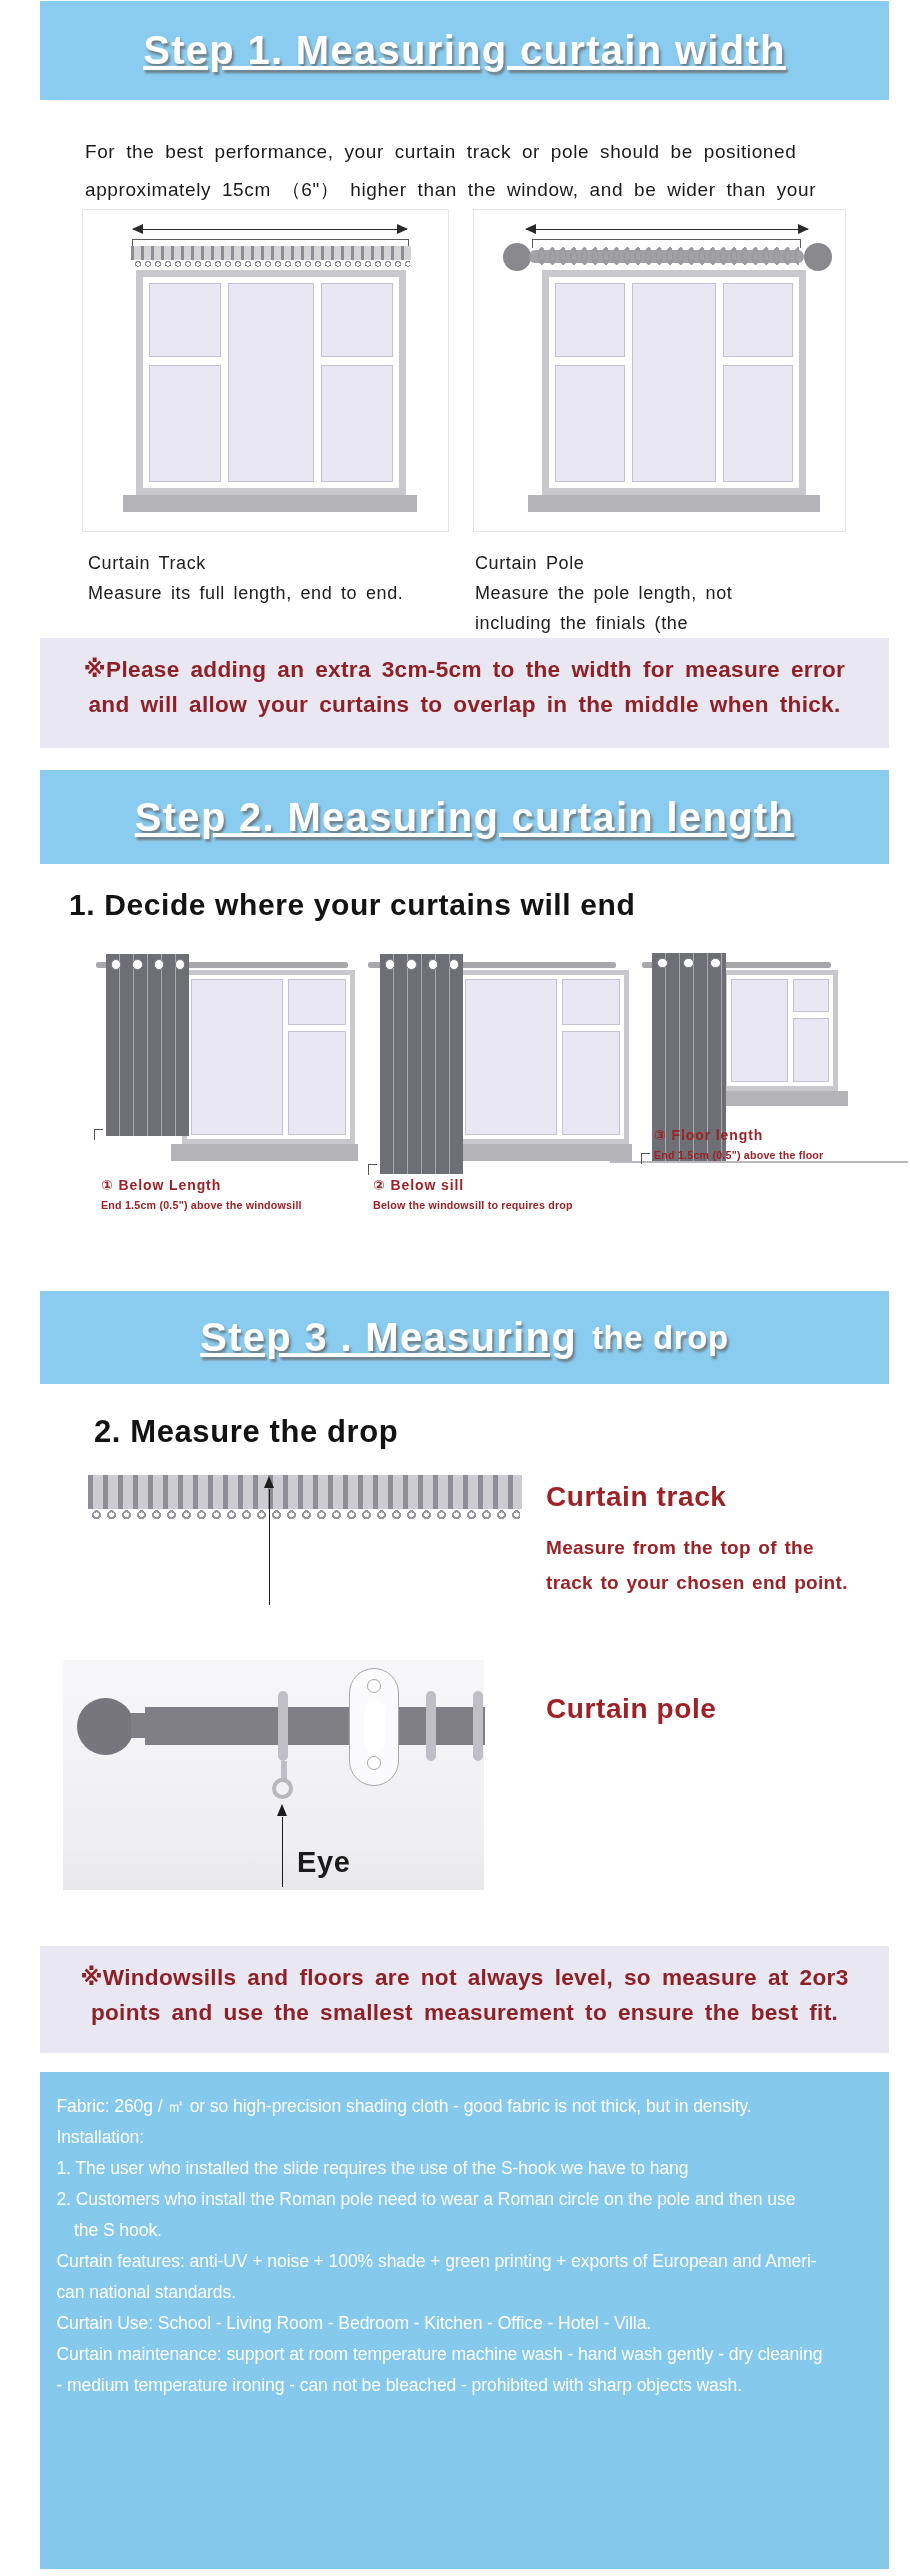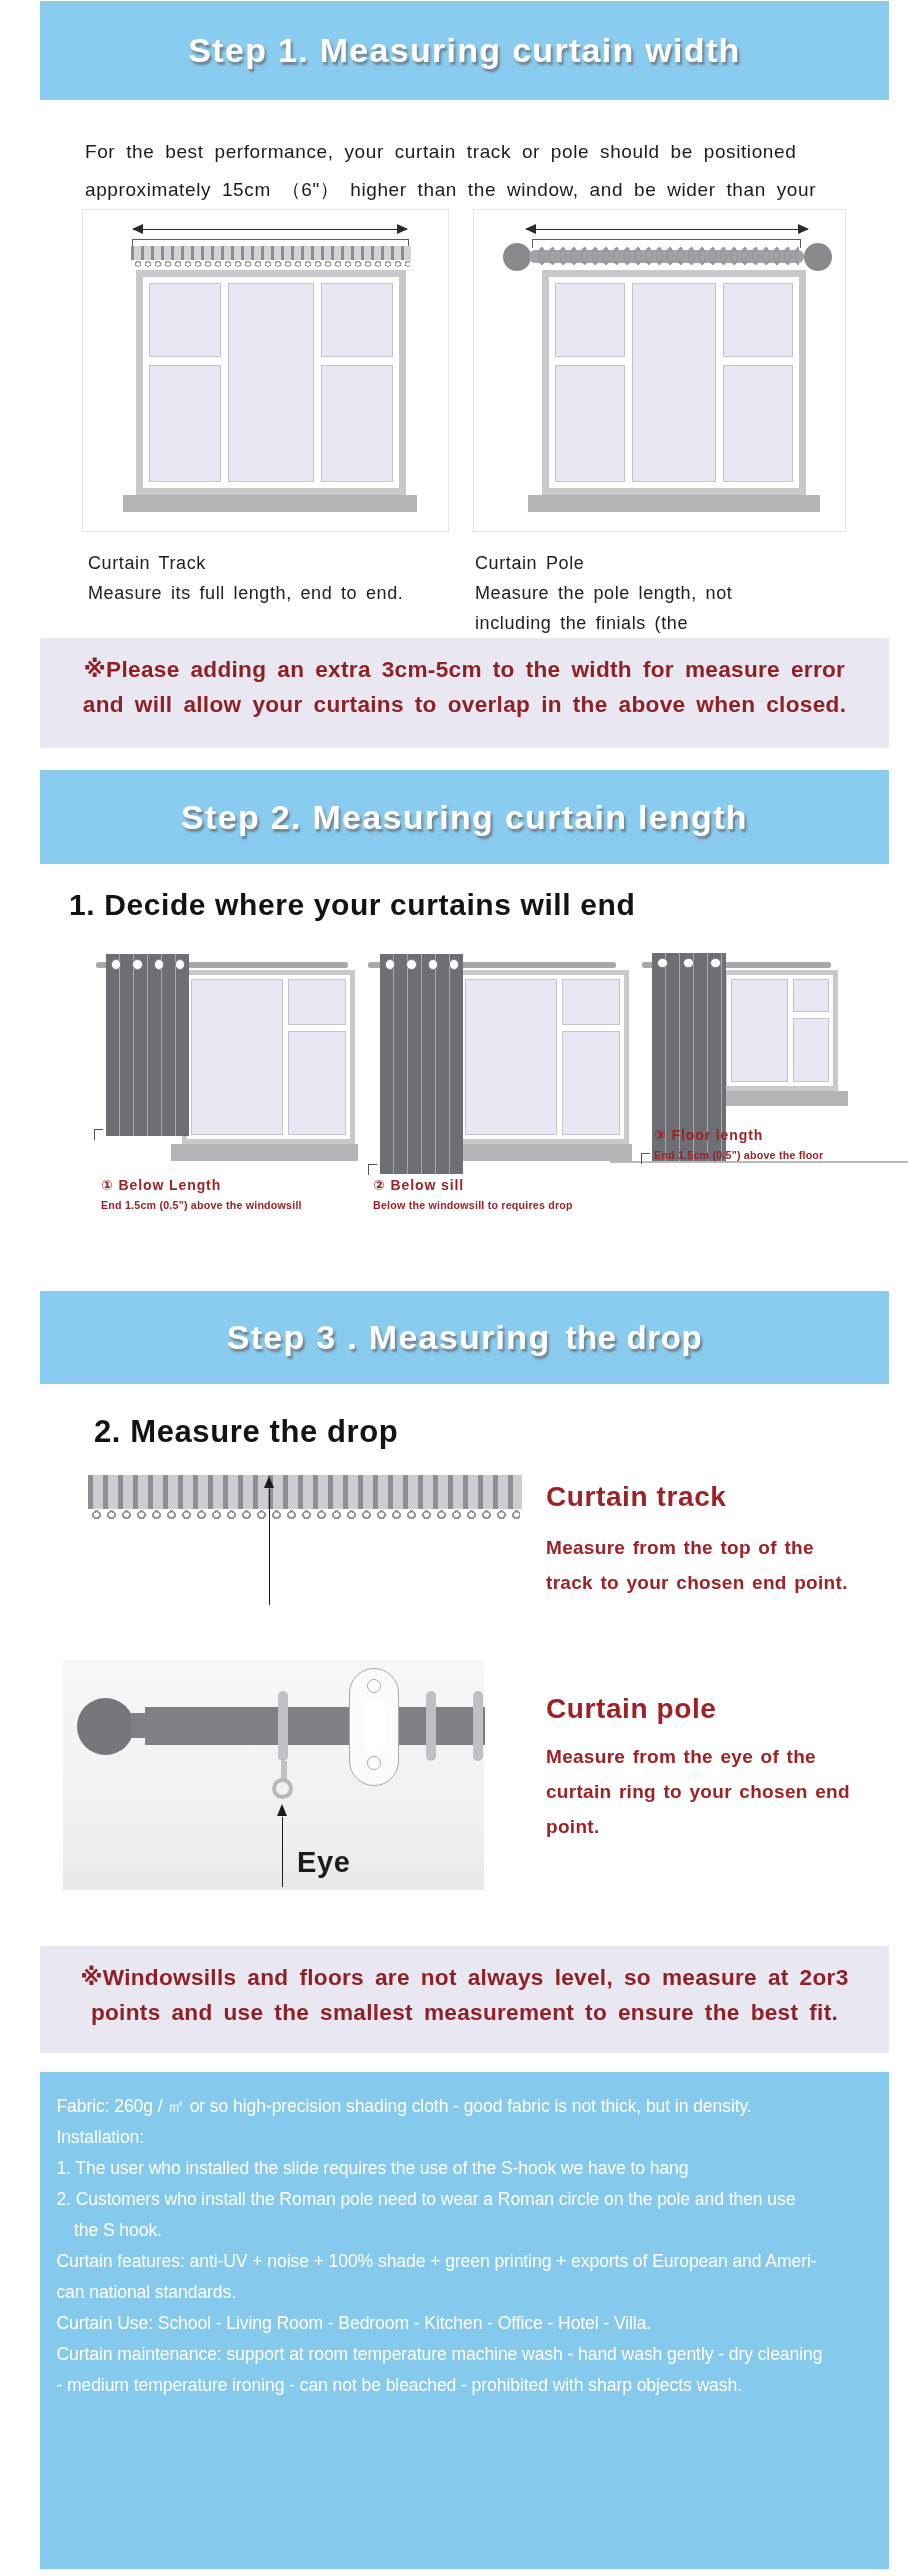--- a/index.html
+++ b/index.html
@@ -2,21 +2,21 @@
 <html style="font-size:10px"><head>
 <meta charset="utf-8">
 <style>
   html,body{margin:0;padding:0;background:#ffffff;}
   .page{position:relative;width:910px;height:2576px;background:#ffffff;overflow:hidden;
         font-family:"Liberation Sans","DejaVu Sans",sans-serif;}
 
   
   .banner{position:absolute;left:40px;width:849px;background:#89ccf0;color:#fff;
           display:flex;align-items:center;justify-content:center;font-weight:bold;}
-  .banner .main{font-size:34px;letter-spacing:1.3px;text-shadow:1.9px 3.1px 2.5px rgba(100,100,100,.75);white-space:nowrap;}
+  .banner .main{font-size:40px;letter-spacing:1.3px;text-shadow:1.9px 3.1px 2.5px rgba(100,100,100,.75);white-space:nowrap;text-decoration:underline;}
   .banner .sub{font-size:33px;margin-left:15px;letter-spacing:0.6px;text-shadow:1.9px 3.1px 2.5px rgba(100,100,100,.75);white-space:nowrap;}
 
   
   .intro{position:absolute;left:85px;top:133px;font-size:19px;line-height:38px;color:#1b1b1b;
          letter-spacing:0.6px;word-spacing:5px;white-space:nowrap;}
   .cap{position:absolute;font-size:18px;color:#202020;line-height:30px;letter-spacing:0.6px;word-spacing:3.1px;white-space:nowrap;}
   .num-heading{position:absolute;font-weight:bold;color:#131313;letter-spacing:0.6px;white-space:nowrap;}
   .note{position:absolute;left:40px;width:849px;background:#e9e8f2;text-align:center;
         color:#8f2025;font-weight:bold;font-size:22.6px;line-height:35px;letter-spacing:0.3px;word-spacing:4.4px;
         box-sizing:border-box;padding-top:14px;}
@@ -155,21 +155,21 @@
     <span>Measure its full length, end to end.</span>
   </div>
   <div class="cap" style="left:475px;top:548px;">
     <span>Curtain Pole</span><br>
     <span>Measure the pole length, not</span><br>
     <span>including the finials (the</span>
   </div>
 
   <div class="note" style="top:638px;height:110px;">
     <span>※Please adding an extra 3cm-5cm to the width for measure error</span><br>
-    <span>and will allow your curtains to overlap in the above when closed.</span>
+    <span>and will allow your curtains to overlap in the middle when thick.</span>
   </div>
 
   <div class="banner" style="top:770px;height:94px;">
     <span class="main">Step 2. Measuring curtain length</span>
   </div>
 
   <div class="num-heading" style="left:69px;top:888px;font-size:30px;">1. Decide where your curtains will end</div>
 
   <div class="scene" style="left:88px;top:940px;">
     <div class="rod" style="left:7.5px;top:22px;width:252px;"></div>
@@ -274,25 +274,20 @@
     <div class="pp-hole" style="left:304px;top:19px;"></div>
     <div class="pp-hole" style="left:304px;top:96px;"></div>
     <div class="pp-slot" style="left:301px;top:39px;"></div>
     <div class="pp-stem" style="left:218px;top:101px;height:19px;"></div>
     <div class="pp-eye" style="left:209px;top:118px;"></div>
     <div class="v-arrow" style="left:219px;top:157px;height:70px;"></div>
     <div class="eye-label" style="left:234px;top:186px;">Eye</div>
   </div>
 
   <div class="red-title" style="left:546px;top:1693px;">Curtain pole</div>
-  <div class="red-body" style="left:546px;top:1739px;">
-    <span>Measure from the eye of the</span><br>
-    <span>curtain ring to your chosen end</span><br>
-    <span>point.</span>
-  </div>
 
   <div class="note" style="top:1946px;height:107px;">
     <span>※Windowsills and floors are not always level, so measure at 2or3</span><br>
     <span>points and use the smallest measurement to ensure the best fit.</span>
   </div>
 
   <div class="footer">
     <div class="fline">Fabric: 260g / ㎡ or so high-precision shading cloth - good fabric is not thick, but in density.</div>
     <div class="fline">Installation:</div>
     <div class="fline">1. The user who installed the slide requires the use of the S-hook we have to hang</div>

